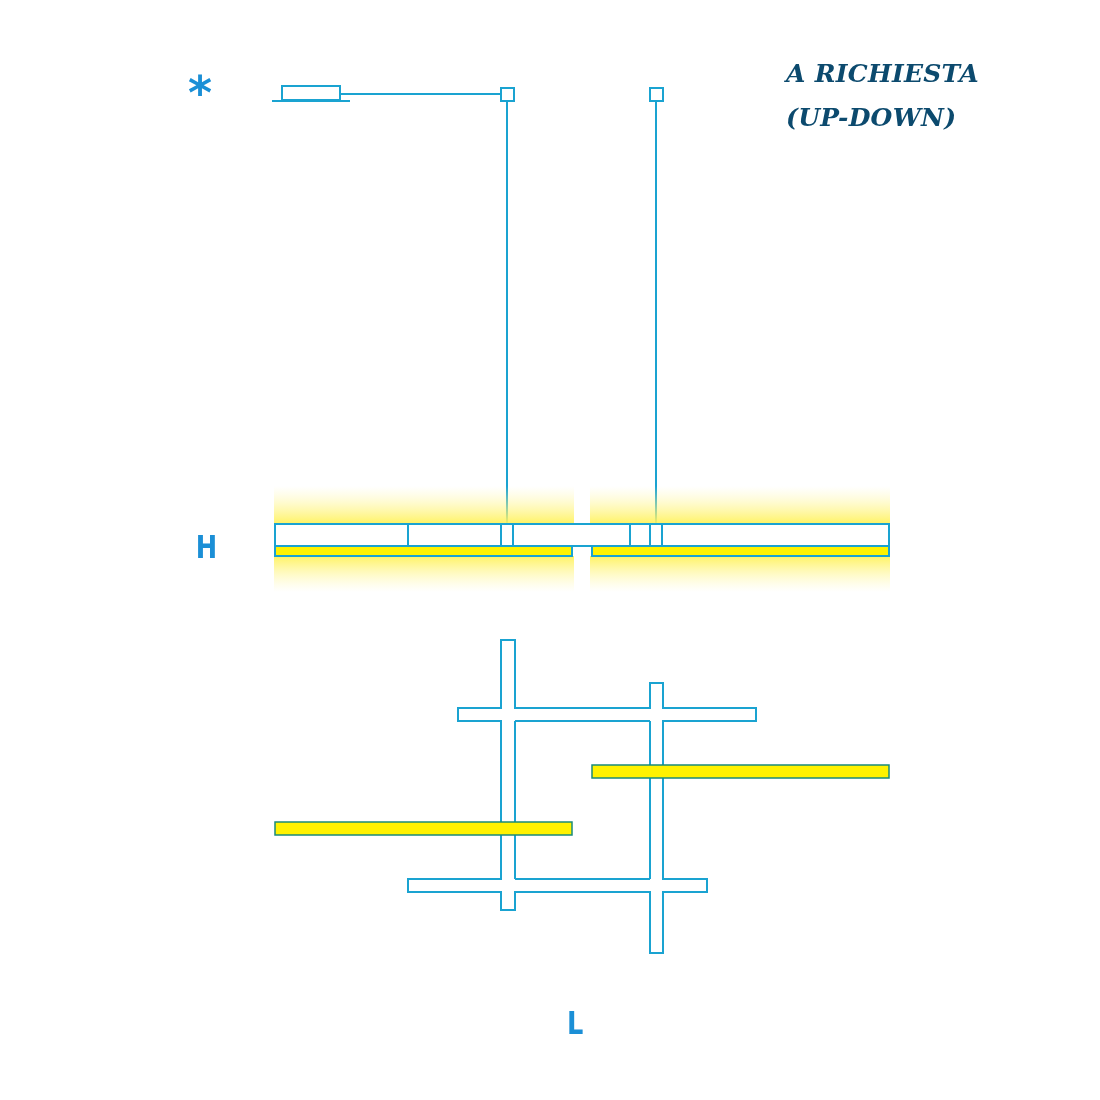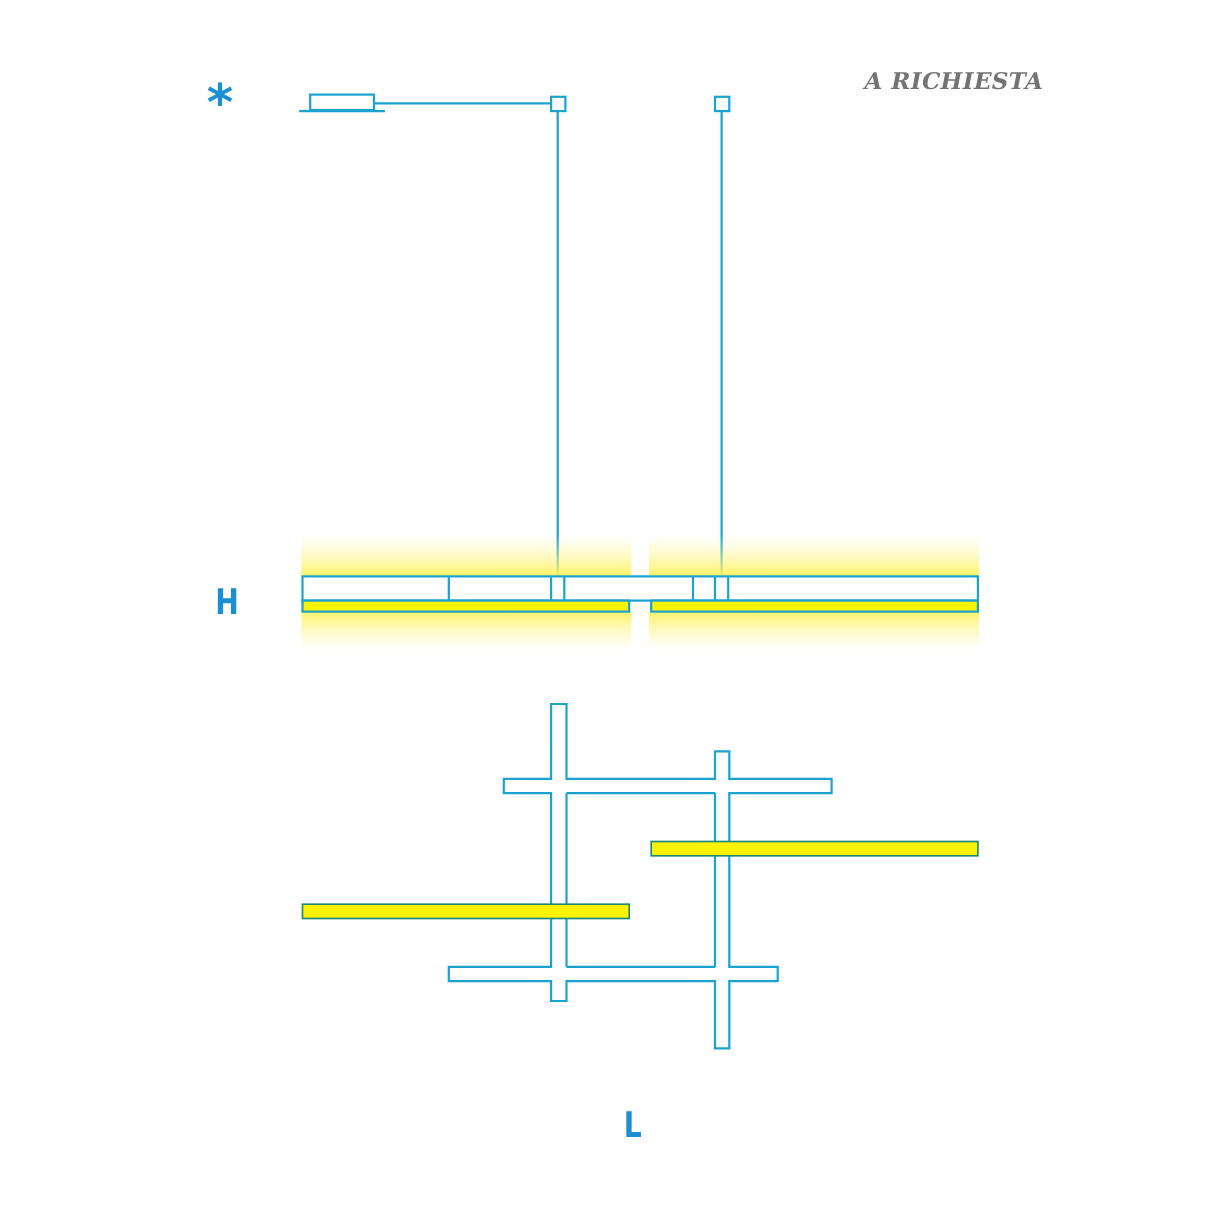--- a/index.html
+++ b/index.html
@@ -1,19 +1,19 @@
 <!DOCTYPE html>
 <html><head>
 <meta charset="utf-8">
 <style>
   html,body{margin:0;padding:0;background:#fff;}
   body{width:1100px;height:1100px;position:relative;overflow:hidden;font-family:"Liberation Sans",sans-serif;}
   svg{position:absolute;left:0;top:0;}
   .label{position:absolute;color:#1b8fd6;font-family:"DejaVu Sans",sans-serif;font-weight:bold;}
-  .note{position:absolute;left:786px;top:52px;font-family:"DejaVu Serif",serif;font-style:italic;font-weight:bold;font-size:21px;line-height:44px;color:#737373;letter-spacing:0.3px;}
+  .note{position:absolute;left:786px;top:52px;font-family:"DejaVu Serif",serif;font-style:italic;font-weight:bold;font-size:25px;line-height:44px;color:#0c4a6e;letter-spacing:0.3px;}
   .note div{white-space:nowrap;}
 </style>
 </head>
 <body>
 
 <svg width="1100" height="1100" viewBox="0 0 1100 1100">
   <defs>
     <linearGradient id="glowUp" x1="0" y1="1" x2="0" y2="0">
       <stop offset="0" stop-color="#fff25a" stop-opacity="0.95"></stop>
       <stop offset="1" stop-color="#fff8b0" stop-opacity="0"></stop>
@@ -67,13 +67,14 @@
     <rect x="275" y="822" width="297" height="13"></rect>
   </g>
 </svg>
 
 <div class="label" style="left:188px;top:66px;font-size:46px;">*</div>
 <div class="label" style="left:193px;top:528px;font-size:32px;transform:scaleX(0.8);">H</div>
 <div class="label" style="left:565px;top:1004px;font-size:32px;transform:scaleX(0.8);">L</div>
 
 <div class="note">
   <div>A RICHIESTA</div>
+  <div>(UP-DOWN)</div>
 </div>
 
 </body></html>

